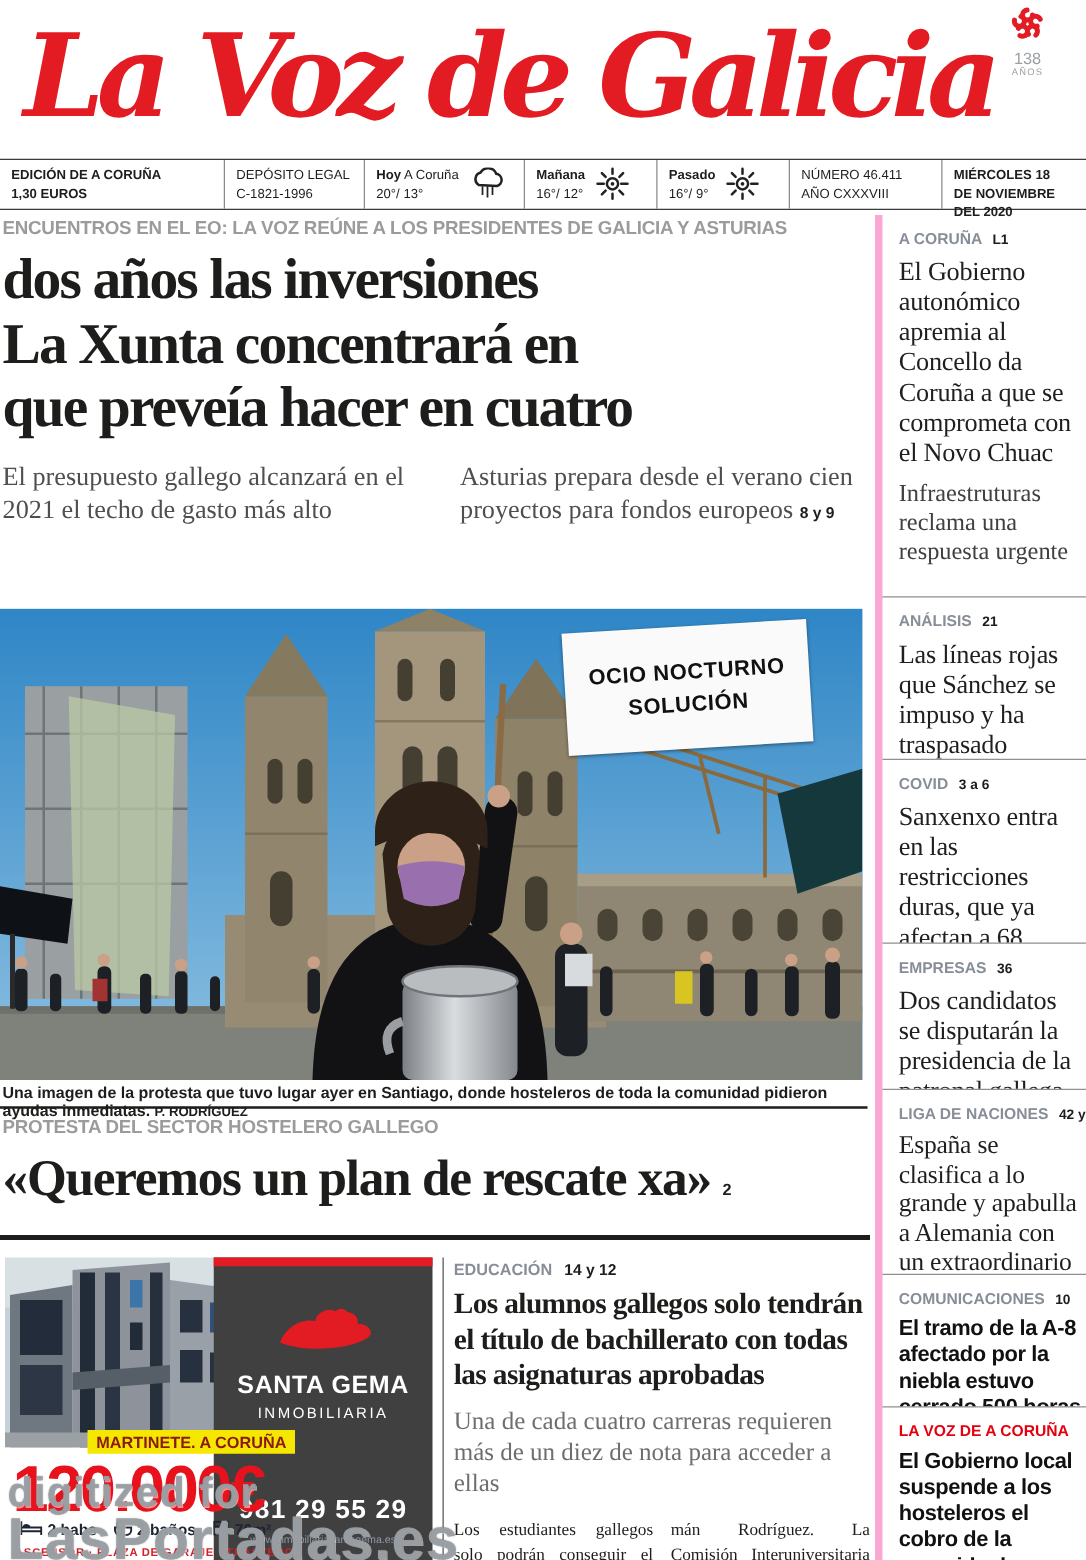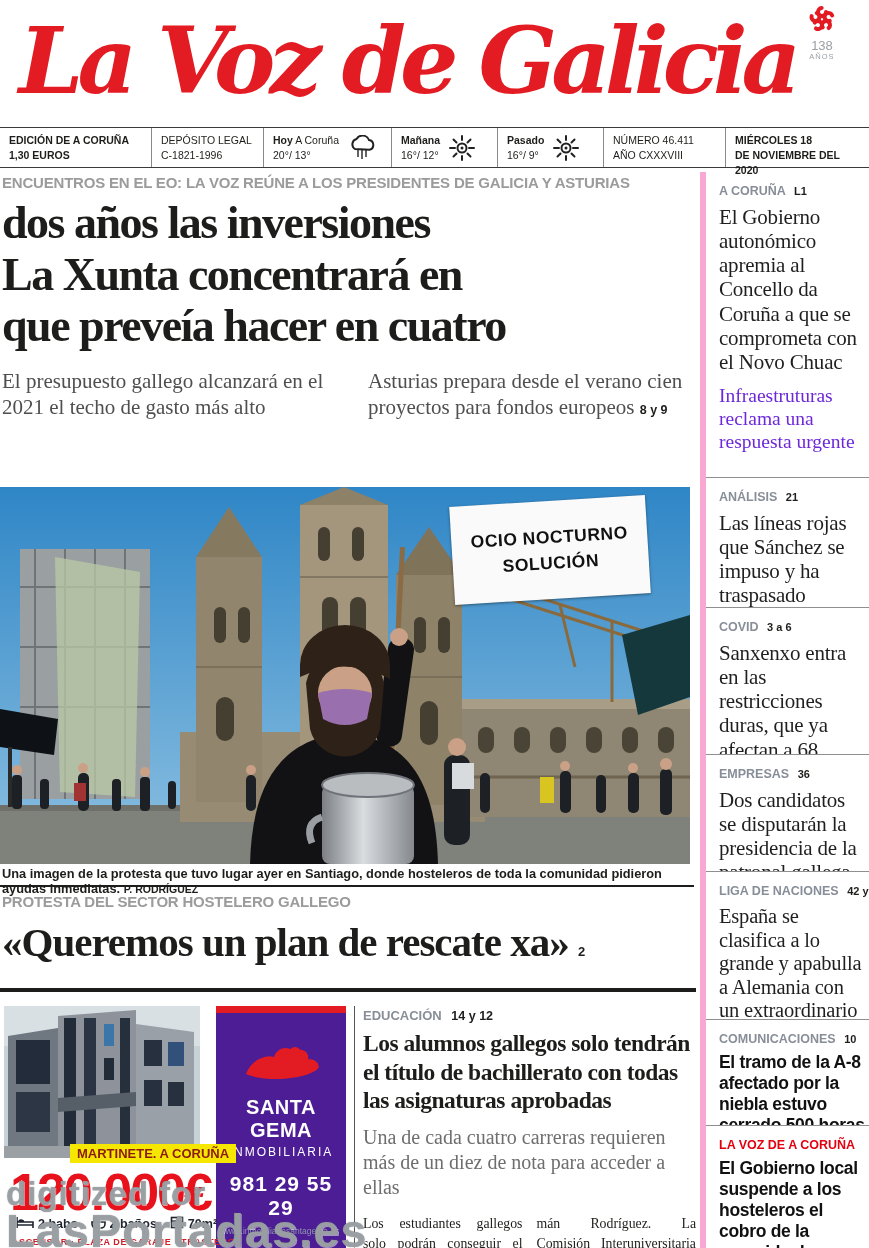--- a/index.html
+++ b/index.html
@@ -54,21 +54,21 @@
   .story2 { position:absolute; top:893px; left:2px; width:694px; }
   .story2-headline {
     margin-top:8px; font-family:"Liberation Serif", serif; font-weight:bold;
     font-size:41px; letter-spacing:-1px; color:#1d1d1b;
   }
   .story2-headline .pref { font-size:13px; }
   .rule-thick { position:absolute; top:988px; left:0; width:696px; height:4px; background:#1d1d1b; }
   
   .ad { position:absolute; top:1006px; left:4px; width:342px; height:242px; background:#fff; }
   .ad-photo { position:absolute; top:0; left:0; width:196px; height:152px; }
-  .ad-right { position:absolute; top:0; right:0; width:130px; height:242px; background:#4c1d95; }
+  .ad-right { position:absolute; top:0; right:0; width:175px; height:242px; background:#404040; }
   .ad-redbar { position:absolute; top:0; left:0; width:100%; height:7px; background:#e31b23; }
   .ad-agency { text-align:center; color:#fff; }
   .ad-agency-name { margin-top:8px; font-size:20px; font-weight:bold; letter-spacing:.5px; }
   .ad-agency-type { margin-top:3px; font-size:12px; letter-spacing:2px; }
   .ad-phone { position:absolute; bottom:28px; width:100%; text-align:center; color:#fff; font-size:21px; font-weight:bold; letter-spacing:1px; }
   .ad-web { position:absolute; bottom:12px; width:100%; text-align:center; color:#8f98a8; font-size:8.5px; }
   .ad-tag { position:absolute; top:138px; left:66px; background:#f6e700; color:#8b1a10; font-weight:bold; font-size:13px; padding:2px 7px; }
   .ad-price { position:absolute; top:156px; left:6px; font-size:52px; font-weight:bold; letter-spacing:-2px; color:#e8121c; white-space:nowrap; }
   .ad-features { position:absolute; top:210px; left:12px; width:184px; display:flex; gap:13px; align-items:center; color:#1e2430; font-size:12.5px; font-weight:bold; }
   .ad-feature { display:flex; align-items:center; gap:4px; white-space:nowrap; }
@@ -83,21 +83,21 @@
   .edu-body { margin-top:14px; display:flex; gap:14px; font-family:"Liberation Serif", serif; font-size:13.8px; line-height:1.42; color:#1d1d1b; }
   .edu-col { width:160px; text-align:justify; }
   
   .sidebar { position:absolute; top:172px; left:700px; width:169px; height:1076px; border-left:6px solid #f9a8d4; }
   .sb-section { padding:12px 4px 0 13px; border-bottom:1px solid #8f8f8f; overflow:hidden; }
   .sb-section.last { border-bottom:none; }
   .sb-labelrow { font-size:12.5px; font-weight:bold; color:#878e98; white-space:nowrap; }
   .sb-labelrow.red { color:#e3000f; }
   .sb-labelrow .pref { margin-left:5px; font-size:11px; }
   .sb-headline-serif { margin-top:7px; font-family:"Liberation Serif", serif; font-size:21px; line-height:1.15; color:#1f1f1f; letter-spacing:-0.2px; }
-  .sb-subdeck { margin-top:10px; font-family:"Liberation Serif", serif; font-size:19.5px; line-height:1.18; color:#6d28d9; }
+  .sb-subdeck { margin-top:10px; font-family:"Liberation Serif", serif; font-size:19.5px; line-height:1.18; color:#404040; }
   .sb-headline-sans { margin-top:6px; font-size:17.5px; font-weight:bold; line-height:1.2; color:#111; letter-spacing:-0.3px; }
   .s1{height:306px;} .s2{height:130px;} .s3{height:147px;} .s4{height:117px;}
   .s5{height:148px;} .s6{height:106px;} .s7{height:122px;}
   
   .watermark {
     position:absolute; left:6px; top:1178px; z-index:50; pointer-events:none;
     font-weight:bold; color:rgba(165,170,175,0.82);
     text-shadow: 0 0 1px rgba(90,95,100,.9), 1px 1px 0 rgba(255,255,255,.55);
     line-height:0.95;
   }
@@ -122,21 +122,21 @@
             <circle cx="7.5" cy="12" r="4" stroke-dasharray="18 8" transform="rotate(288 7.5 12)"></circle>
           </g>
         </svg>
       </span>
       <div class="anniv-years">138</div>
       <div class="anniv-label">AÑOS</div>
     </div>
   </div>
 
   <div class="infobar">
-    <div class="ib-cell" style="width:152px">
+    <div class="ib-cell" style="width:180px">
       <div>
           <div class="ib-b">EDICIÓN DE A CORUÑA</div>
            <div class="ib-b">1,30 EUROS</div>
         </div>
     </div>
     <div class="ib-cell" style="width:112px">
       <div>
           <div>DEPÓSITO LEGAL</div>
            <div>C-1821-1996</div>
         </div>

